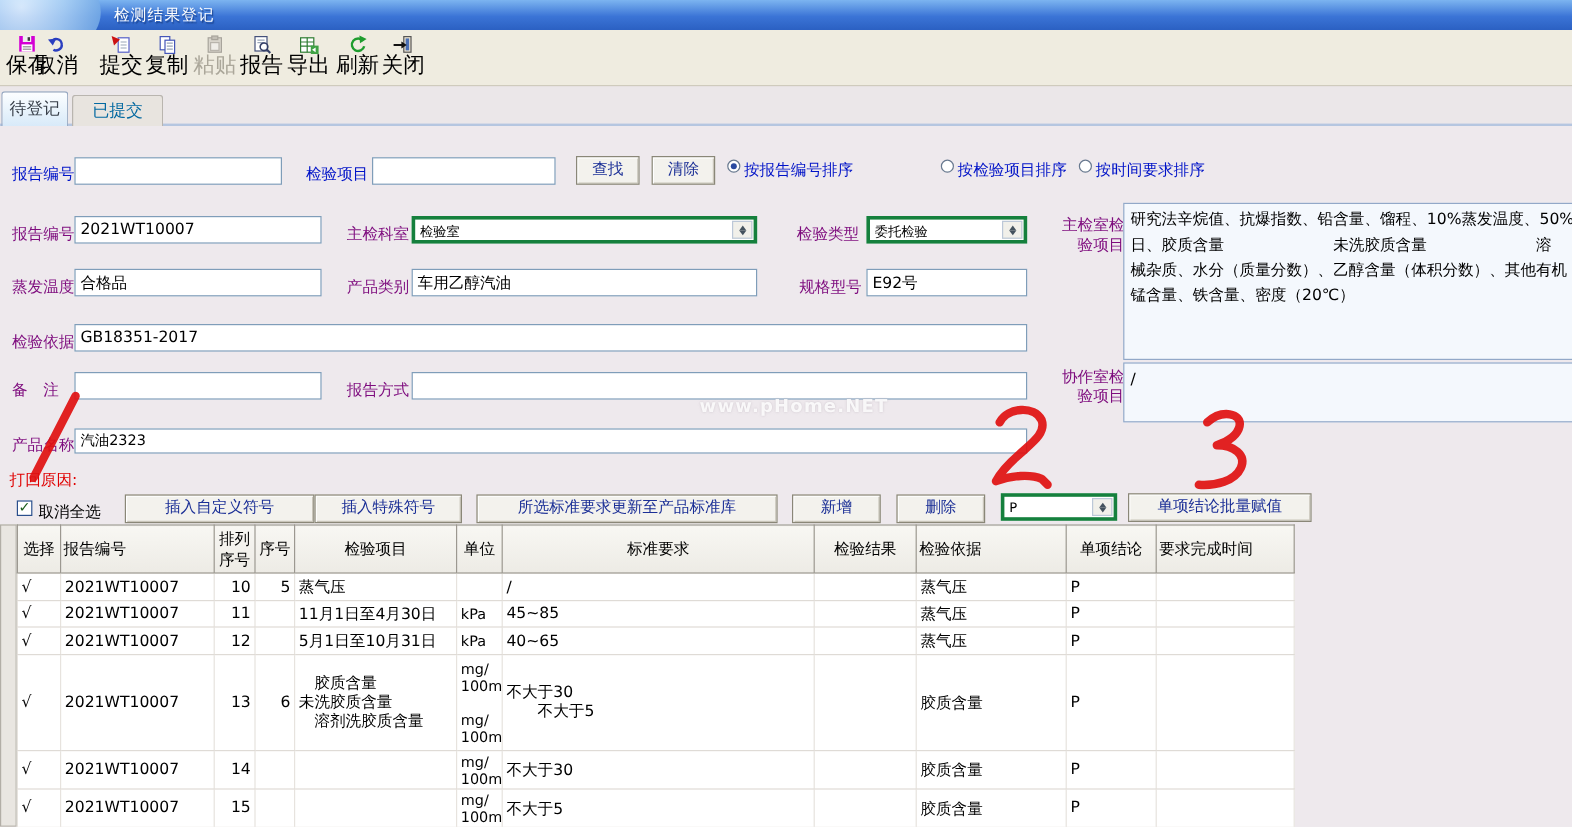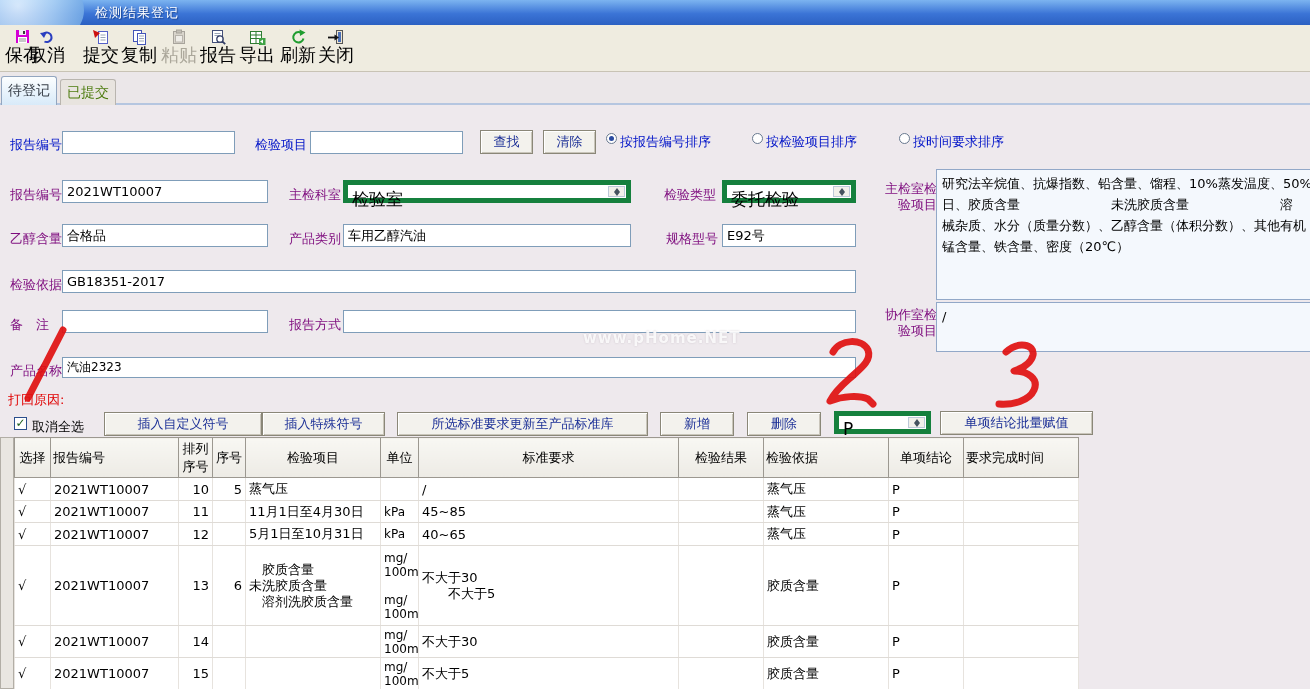--- a/index.html
+++ b/index.html
@@ -20,33 +20,33 @@
   .tbtn svg { display:block; margin:1px auto 0 auto; }
   .tbtn .tlabel { font-size:18px; color:#000; line-height:17px; }
   .tbtn.disabled .tlabel { color:#ABA79A; }
 
   
   .tabstrip { left:0; top:72px; width:1310px; height:32px; background:#EBE7E9; }
   .tabline { left:0; top:103px; width:1310px; height:2px; background:#B5C6E0; }
   .tab { position:absolute; display:flex; align-items:center; justify-content:center;
     font-size:14px; border:1px solid #93A6C0; border-bottom:none; border-radius:3px 3px 0 0; }
   .tab.active { left:1px; top:76px; width:56px; height:29px; background:linear-gradient(#FCFEFF,#D8EAF9); color:#39404A; z-index:3; }
-  .tab.inactive { left:60px; top:79px; width:56px; height:26px; background:#E8E4DF; color:#4d7c0f; border-color:#B9B5AF; }
+  .tab.inactive { left:60px; top:79px; width:76px; height:26px; background:#E8E4DF; color:#0369a1; border-color:#B9B5AF; }
 
   
   .lbl { position:absolute; font-size:13px; white-space:pre; }
   .purple { color:#7E0C7E; }
   .blue { color:#0013C8; }
   .redtxt { color:#E00000; }
   .wraplbl { width:62px; text-align:right; line-height:16px; white-space:normal; }
 
   
   .inp { position:absolute; height:23px; border:1px solid #7F9DB9; background:#FFFFFF;
     font-size:13px; padding:2px 4px; color:#000; }
-  .combo { position:absolute; height:23px; border:5px solid #15803d; background:#fff; font-size:17px; }
+  .combo { position:absolute; height:23px; border:3px solid #15803d; background:#fff; font-size:11px; }
   .combo .val { position:absolute; left:4px; top:3px; }
   .combo .spin { position:absolute; right:1px; top:1px; bottom:1px; width:17px; background:#F1F0EA;
     border:1px solid #BCC8D8; display:flex; flex-direction:column; align-items:center; justify-content:center; gap:2px; }
   .t-up { width:0;height:0;border:3px solid transparent; border-bottom:4px solid #44525E; margin-bottom:-1px;}
   .t-dn { width:0;height:0;border:3px solid transparent; border-top:4px solid #44525E; margin-top:-1px;}
   .xbtn { position:absolute; height:24px; background:#F3F2ED;
     border:1px solid #8A8778; box-shadow:inset 1px 1px 0 #FFFFFF, inset -1px -1px 0 #C9C5BA;
     color:#1B2F96; font-size:13px; text-align:center; line-height:22px; cursor:default; white-space:nowrap; overflow:hidden; }
 
   
@@ -186,21 +186,21 @@
 <div class="lbl blue" style="left:10px; top:136px">报告编号</div>
 <input class="inp" style="left: 62px; top: 131px; width: 173px;" value="">
 <div class="lbl blue" style="left:255px; top:136px">检验项目</div>
 <input class="inp" style="left: 310px; top: 131px; width: 153px;" value="">
 <button class="xbtn" style="left:480px; top:130px; width:53px">查找</button>
 <button class="xbtn" style="left:543px; top:130px; width:53px">清除</button>
 <div class="radio-item" style="left:606px; top:133px">
   <span class="radio sel"></span>
   <span>按报告编号排序</span>
 </div>
-<div class="radio-item" style="left:752px; top:133px">
+<div class="radio-item" style="left:784px; top:133px">
   <span class="radio"></span>
   <span>按检验项目排序</span>
 </div>
 <div class="radio-item" style="left:899px; top:133px">
   <span class="radio"></span>
   <span>按时间要求排序</span>
 </div>
 
 <div class="lbl purple" style="left:10px; top:186px">报告编号</div>
 <input class="inp" style="left: 62px; top: 180px; width: 206px;" value="2021WT10007">
@@ -219,21 +219,21 @@
       <i class="t-up"></i>
       <i class="t-dn"></i>
     </span>
 </div>
 <div class="lbl purple wraplbl" style="left:875px; top:181px">主检室检验项目</div>
 <div class="panel" style="left:936px; top:169px; width:380px; height:131px">研究法辛烷值、抗爆指数、铅含量、馏程、10%蒸发温度、50%蒸
 日、胶质含量　　　　　　　未洗胶质含量　　　　　　　溶
 械杂质、水分（质量分数）、乙醇含量（体积分数）、其他有机
 锰含量、铁含量、密度（20℃）</div>
 
-<div class="lbl purple" style="left:10px; top:230px">乙醇含量</div>
+<div class="lbl purple" style="left:10px; top:230px">蒸发温度</div>
 <input class="inp" style="left: 62px; top: 224px; width: 206px;" value="合格品">
 <div class="lbl purple" style="left:289px; top:230px">产品类别</div>
 <input class="inp" style="left: 343px; top: 224px; width: 288px;" value="车用乙醇汽油">
 <div class="lbl purple" style="left:666px; top:230px">规格型号</div>
 <input class="inp" style="left: 722px; top: 224px; width: 134px;" value="E92号">
 
 <div class="lbl purple" style="left:10px; top:276px">检验依据</div>
 <input class="inp" style="left: 62px; top: 270px; width: 794px;" value="GB18351-2017">
 
 <div class="lbl purple" style="left:10px; top:316px">备　注</div>

